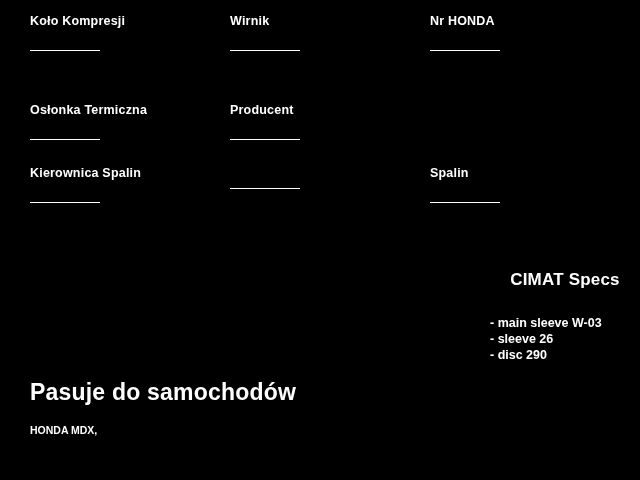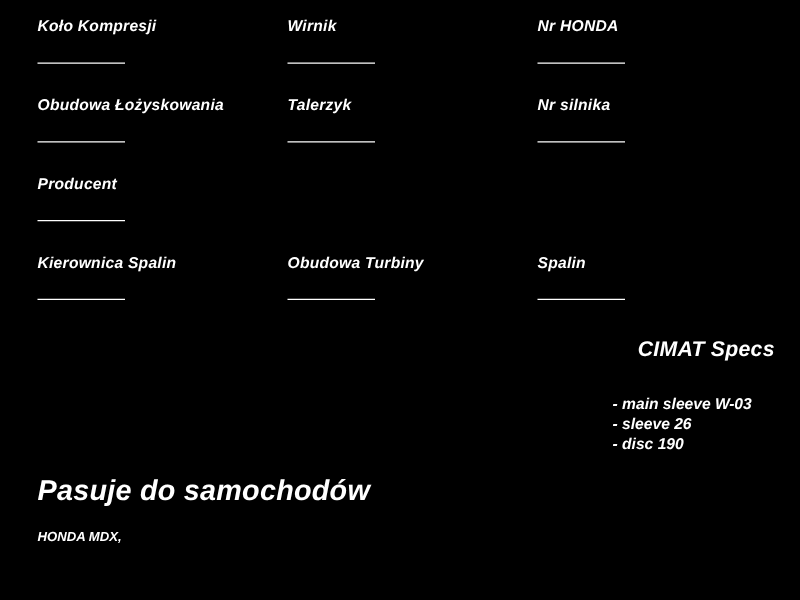--- a/index.html
+++ b/index.html
@@ -12,21 +12,20 @@
     height: 480px;
     overflow: hidden;
     font-family: "Liberation Sans", sans-serif;
     color: #ffffff;
     position: relative;
   }
   .page {
     position: relative;
     width: 640px;
     height: 480px;
-    font-style: italic;
   }
   .spec-grid {
     position: absolute;
     left: 0;
     top: 0;
     width: 640px;
   }
   .spec-row {
     display: flex;
     flex-direction: row;
@@ -117,69 +116,58 @@
         <div class="spec-line"></div>
       </div>
       <div class="spec-cell col2">
         <div class="spec-label">Nr HONDA</div>
         <div class="spec-line"></div>
       </div>
     </div>
 
     <div class="row-gap"></div>
 
-    <div class="spec-row">
-      <div class="spec-cell col0">
-        <div class="spec-label">Obudowa Łożyskowania</div>
-        <div class="spec-line"></div>
-      </div>
-      <div class="spec-cell col1">
-        <div class="spec-label">Talerzyk</div>
-        <div class="spec-line"></div>
-      </div>
-      <div class="spec-cell col2">
-        <div class="spec-label">Nr silnika</div>
-        <div class="spec-line"></div>
-      </div>
-    </div>
 
     <div class="row-gap"></div>
 
     <div class="spec-row">
+      <div class="spec-cell col0">
+        <div class="spec-label">Osłonka Termiczna</div>
+        <div class="spec-line"></div>
+      </div>
       <div class="spec-cell col2">
         <div class="spec-label">Producent</div>
         <div class="spec-line"></div>
       </div>
     </div>
 
     <div class="row-gap"></div>
 
     <div class="spec-row">
       <div class="spec-cell col0">
         <div class="spec-label">Kierownica Spalin</div>
         <div class="spec-line"></div>
       </div>
       <div class="spec-cell col1">
-        <div class="spec-label">Obudowa Turbiny</div>
         <div class="spec-line"></div>
       </div>
       <div class="spec-cell col2">
         <div class="spec-label">Spalin</div>
         <div class="spec-line"></div>
       </div>
     </div>
 
   </div>
 
   <div class="cimat">
     <div class="cimat-title">CIMAT Specs</div>
     <div class="cimat-list">
       <div class="cimat-item">- main sleeve W-03</div>
       <div class="cimat-item">- sleeve 26</div>
-      <div class="cimat-item">- disc 190</div>
+      <div class="cimat-item">- disc 290</div>
     </div>
   </div>
 
   <div class="fits">
     <div class="fits-title">Pasuje do samochodów</div>
     <div class="fits-models">HONDA MDX,</div>
   </div>
 
 </div>
 

